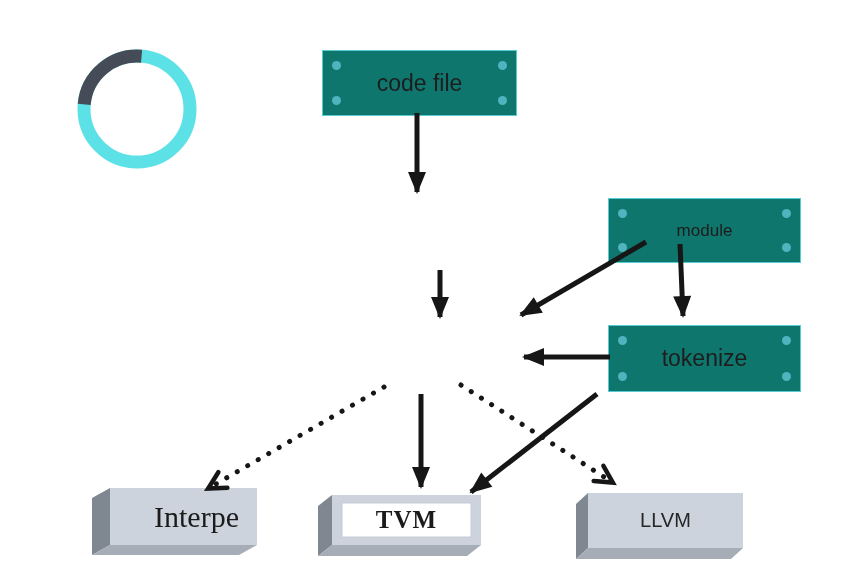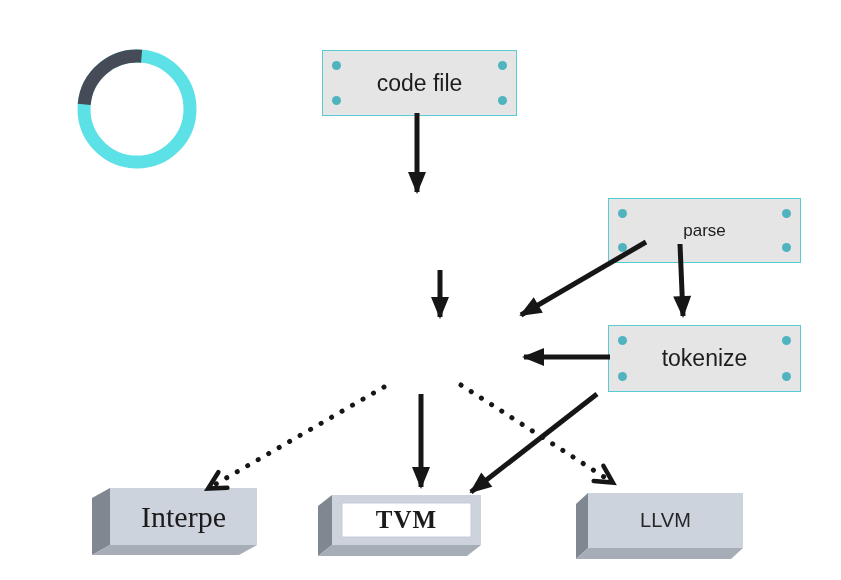--- a/index.html
+++ b/index.html
@@ -2,21 +2,21 @@
 <html><head>
 <meta charset="utf-8">
 <style>
   html,body{margin:0;padding:0;background:#ffffff;}
   .stage{
     position:relative;width:841px;height:580px;background:#ffffff;overflow:hidden;
     font-family:"Liberation Sans","DejaVu Sans",sans-serif;
   }
   
   .node{
-    position:absolute;background:#e5e5e5;border:1px solid #57ccd2;box-sizing:border-box;
+    position:absolute;background:#0f766e;border:1px solid #57ccd2;box-sizing:border-box;
     display:flex;align-items:center;justify-content:center;color:#1d1d1d;z-index:2;
   }
   .node .nlabel{font-size:23px;line-height:1;}
   .node.small .nlabel{font-size:17px;}
   .dot{position:absolute;width:9px;height:9px;border-radius:50%;background:#4fb4be;}
   .dot.tl{left:9px;top:10px;} .dot.tr{right:9px;top:10px;}
   .dot.bl{left:9px;bottom:10px;} .dot.br{right:9px;bottom:10px;}
   
   .box3d{position:absolute;z-index:2;}
   .box3d svg{position:absolute;left:0;top:0;display:block;}
@@ -69,39 +69,39 @@
     <i class="dot br"></i>
     <span class="nlabel">code file</span>
   </div>
 
 
   <div class="node small" style="left:608px;top:198px;width:193px;height:65px;">
     <i class="dot tl"></i>
     <i class="dot tr"></i>
     <i class="dot bl"></i>
     <i class="dot br"></i>
-    <span class="nlabel">parse</span>
+    <span class="nlabel">module</span>
   </div>
 
 
   <div class="node" style="left:608px;top:325px;width:193px;height:67px;">
     <i class="dot tl"></i>
     <i class="dot tr"></i>
     <i class="dot bl"></i>
     <i class="dot br"></i>
     <span class="nlabel">tokenize</span>
   </div>
 
   <div class="box3d" style="left:92px;top:488px;width:165px;height:67px;">
     <svg width="165" height="67" viewBox="0 0 165 67">
       <polygon points="18,0 18,57 0,67 0,10" fill="#7f8791"></polygon>
       <polygon points="18,57 165,57 147,67 0,67" fill="#a6adb7"></polygon>
       <polygon points="18,0 165,0 165,57 18,57" fill="#cdd3dc"></polygon>
     </svg>
-    <div class="blabel serif interp" style="left:18px;top:0;width:147px;height:57px;">Interpe</div>
+    <div class="blabel serif interp" style="left:18px;top:0;width:147px;height:57px;padding-left:13px;">Interpe</div>
   </div>
 
   <div class="box3d" style="left:318px;top:495px;width:163px;height:61px;">
     <svg width="163" height="61" viewBox="0 0 163 61">
       <polygon points="14,0 14,50 0,61 0,11" fill="#7f8791"></polygon>
       <polygon points="14,50 163,50 149,61 0,61" fill="#a6adb7"></polygon>
       <polygon points="14,0 163,0 163,50 14,50" fill="#cdd3dc"></polygon>
       <rect x="24" y="8" width="129" height="34" fill="#ffffff" stroke="#c6ccd5" stroke-width="1"></rect>
     </svg>
     <div class="blabel serif tvm" style="left:14px;top:0;width:149px;height:50px;">TVM</div>

